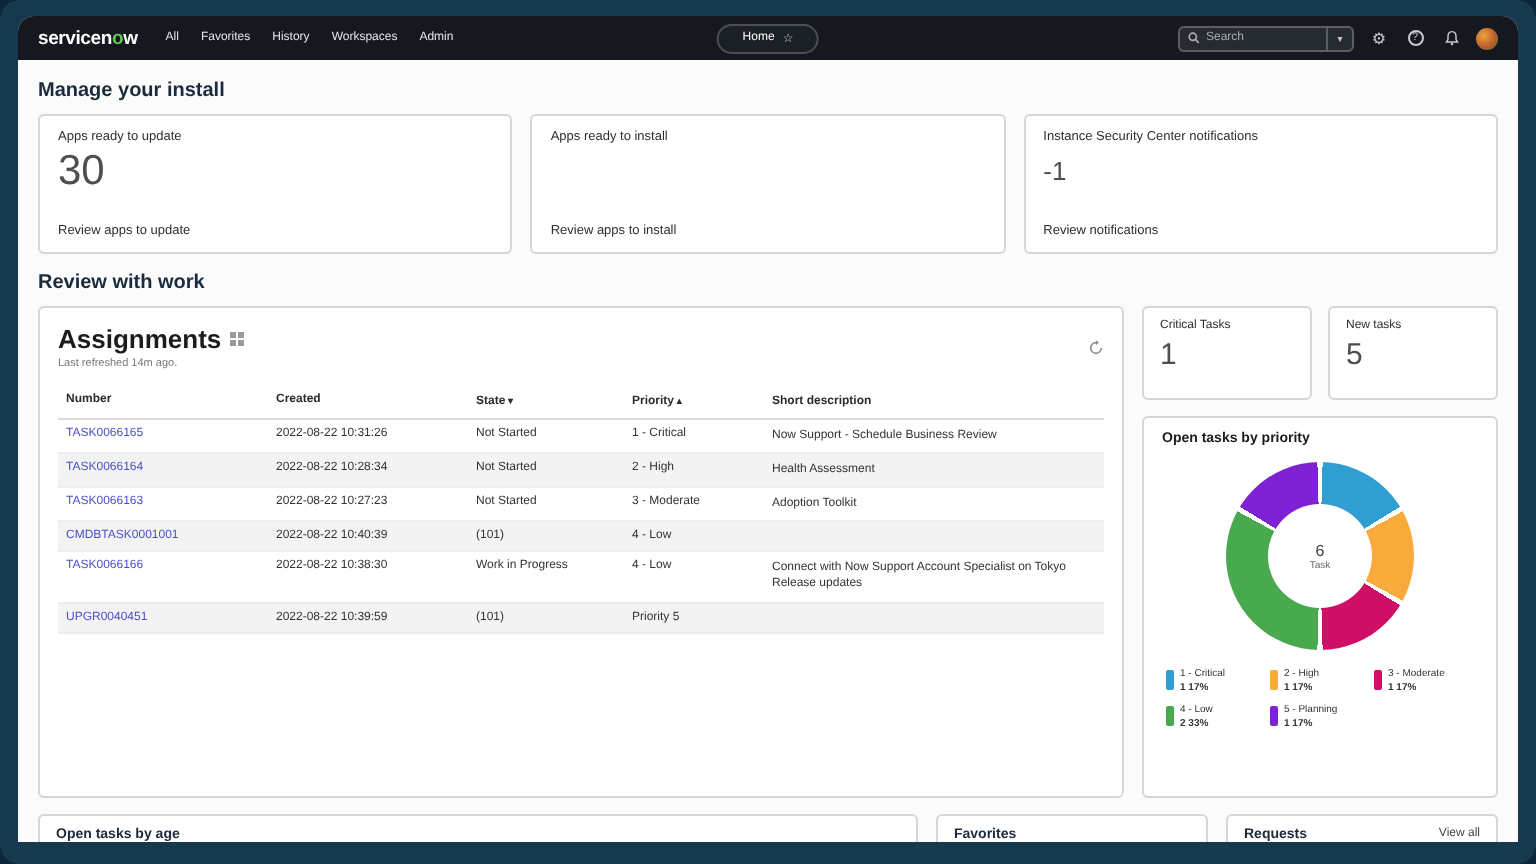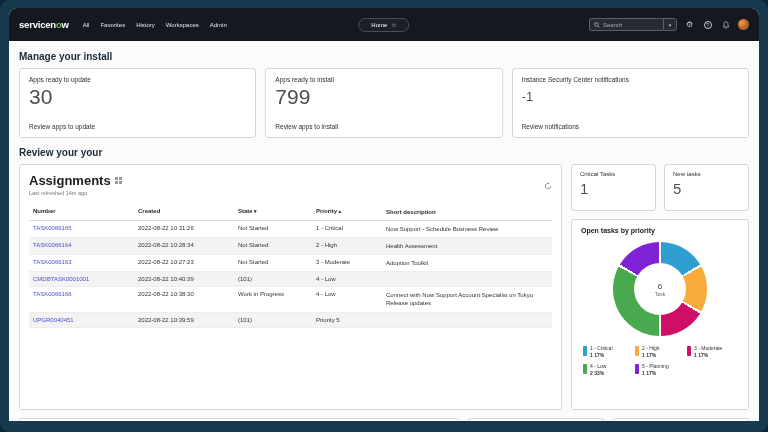--- a/index.html
+++ b/index.html
@@ -1,21 +1,21 @@
 <!DOCTYPE html>
 <html><head>
 <meta charset="utf-8">
 <style>
   * { margin:0; padding:0; box-sizing:border-box; }
   html,body { width:768px; height:432px; background:#0d2638; font-family:"Liberation Sans", sans-serif; }
   .backdrop { position:relative; width:768px; height:432px; background:#17394e; border-radius:10px; overflow:hidden; }
   .window { position:absolute; left:9px; top:8px; right:9px; height:413px; background:#fbfbfb; border-radius:8px 8px 0 0; overflow:hidden; }
 
   
-  .navbar { position:relative; height:33px; background:#15181f; display:flex; align-items:center; padding:0 10px; }
+  .navbar { position:relative; height:22px; background:#15181f; display:flex; align-items:center; padding:0 10px; }
   .logo { font-size:9.5px; font-weight:bold; color:#fff; letter-spacing:-0.2px; margin-right:14px; }
   .logo .green { color:#63c74f; }
   .nav-menu { display:flex; gap:11px; }
   .nav-item { font-size:6px; color:#e4e6e9; cursor:pointer; }
   .home-pill { position:absolute; left:50%; transform:translateX(-50%); display:flex; align-items:center; gap:4px;
     border:1px solid #4a4f57; border-radius:9px; padding:2.5px 12px; color:#fff; font-size:6px; background:#1b1f26; }
   .home-pill .star { font-size:6px; color:#cfd2d6; }
   .nav-right { margin-left:auto; display:flex; align-items:center; gap:7px; }
   .searchbox { display:flex; align-items:center; }
   .search-input { width:74px; height:13px; background:#262a31; border:1px solid #5a5f66; border-right:none;
@@ -139,31 +139,30 @@
       <div class="section-title mt-manage">Manage your install</div>
 
       <div class="stat-row">
         <div class="card stat-card">
           <div class="stat-title">Apps ready to update</div>
           <div class="stat-value">30</div>
           <div class="stat-link">Review apps to update</div>
         </div>
         <div class="card stat-card">
           <div class="stat-title">Apps ready to install</div>
-          <div class="stat-value">799</div>
           <div class="stat-link">Review apps to install</div>
         </div>
         <div class="card stat-card">
           <div class="stat-title">Instance Security Center notifications</div>
           <div class="stat-value">-1</div>
           <div class="stat-link">Review notifications</div>
         </div>
       </div>
 
-      <div class="section-title mt-review">Review your your</div>
+      <div class="section-title mt-review">Review with work</div>
 
       <div class="main-grid">
 
         <div class="card assignments">
           <div class="assign-title-row">
             <span class="assign-title">Assignments</span>
             <span class="grid-icon">
                 <span></span>
                 <span></span>
                 <span></span>

